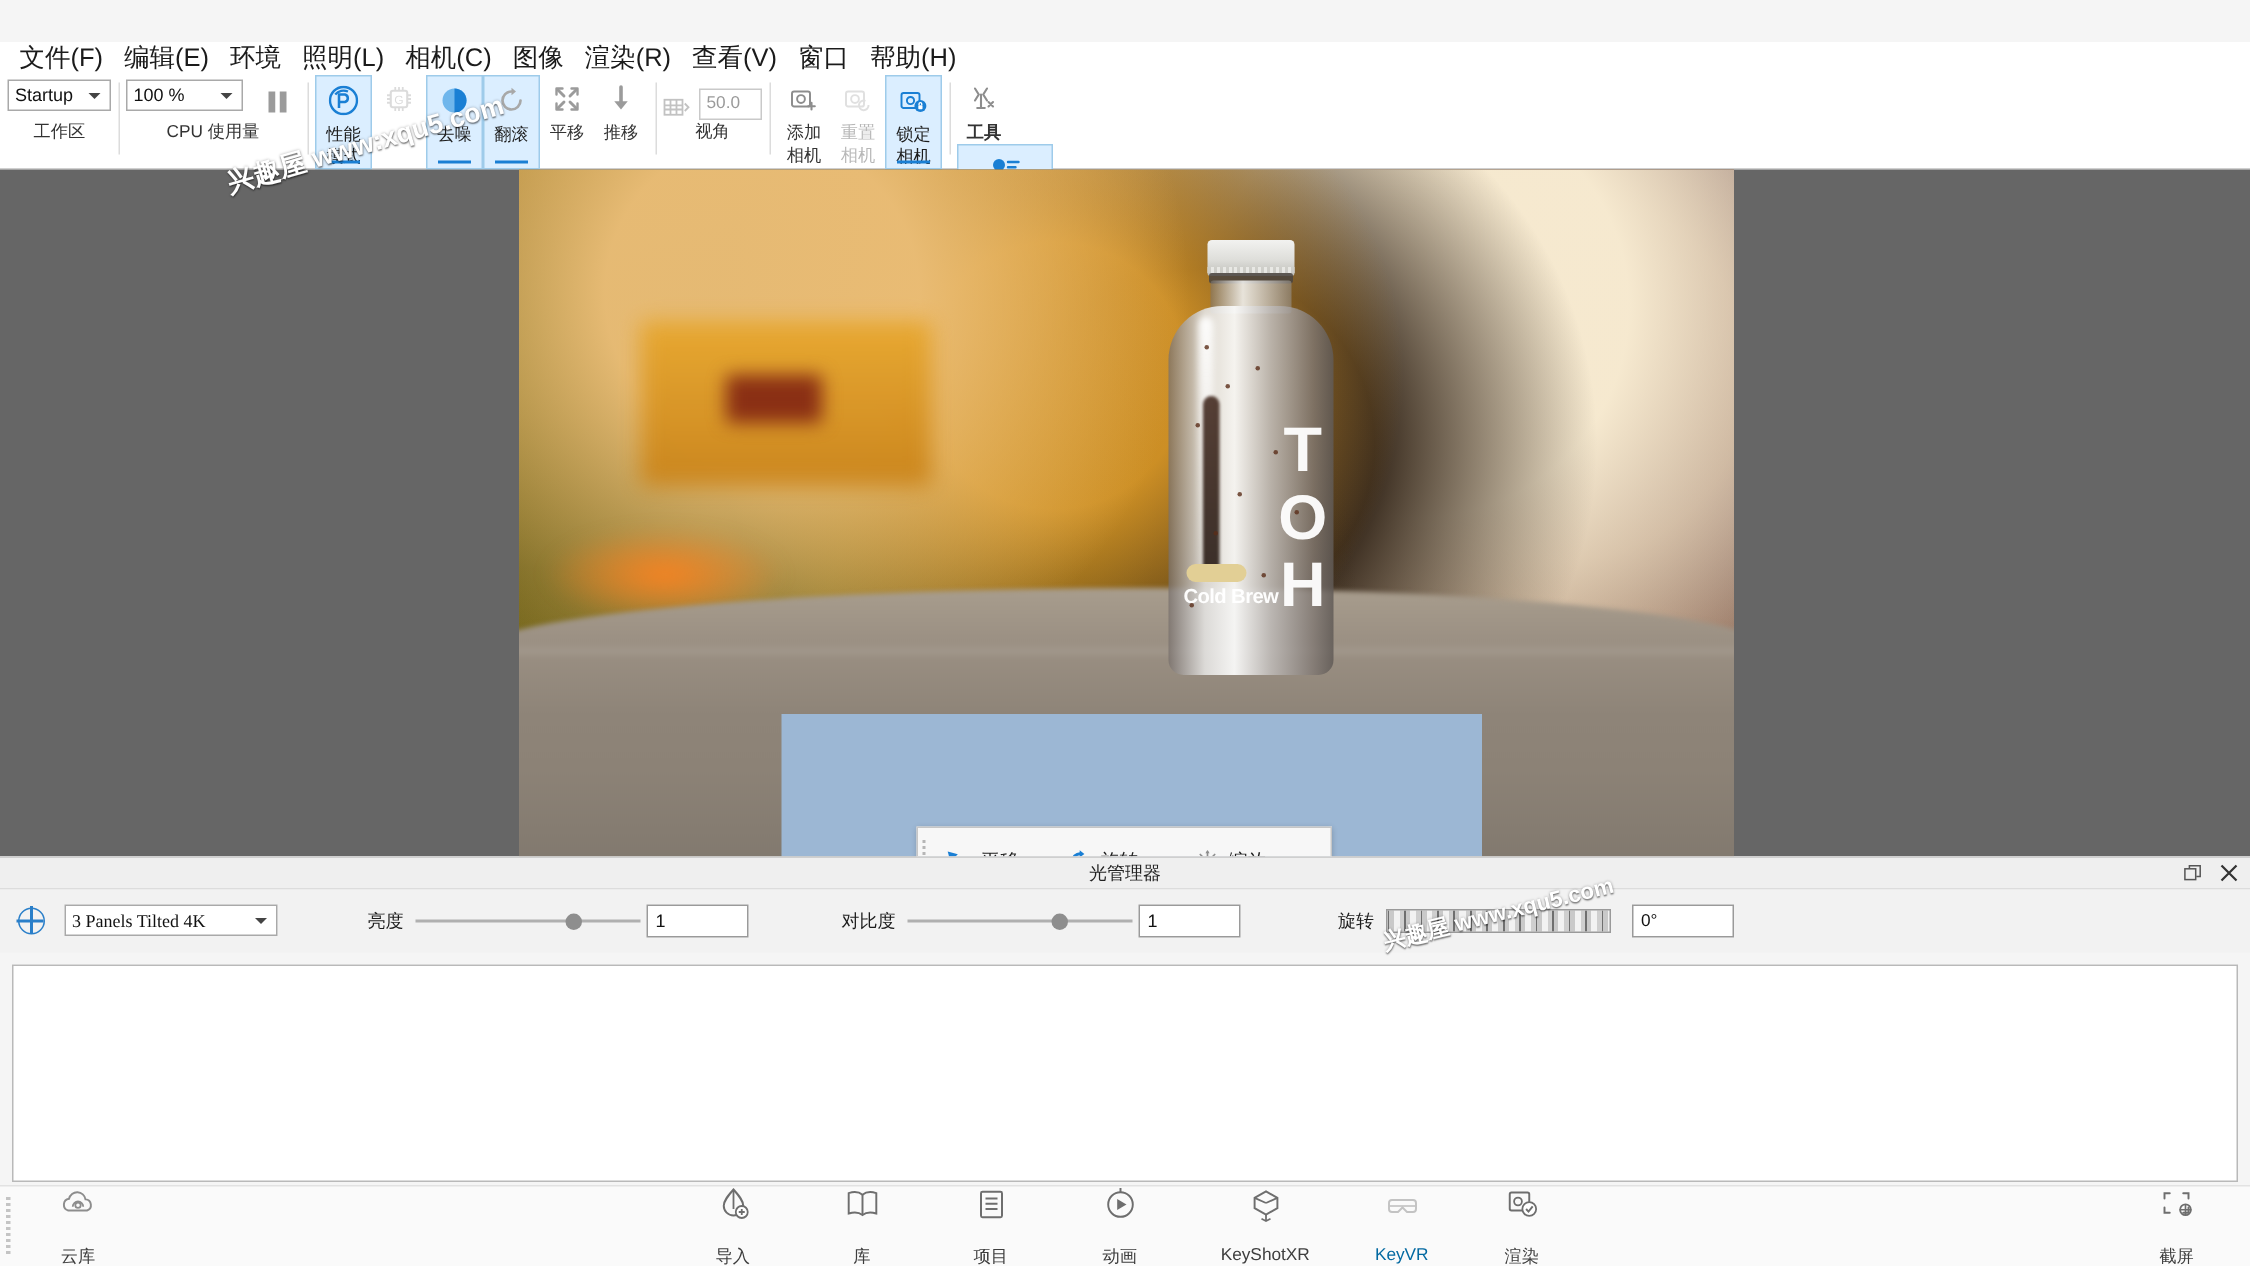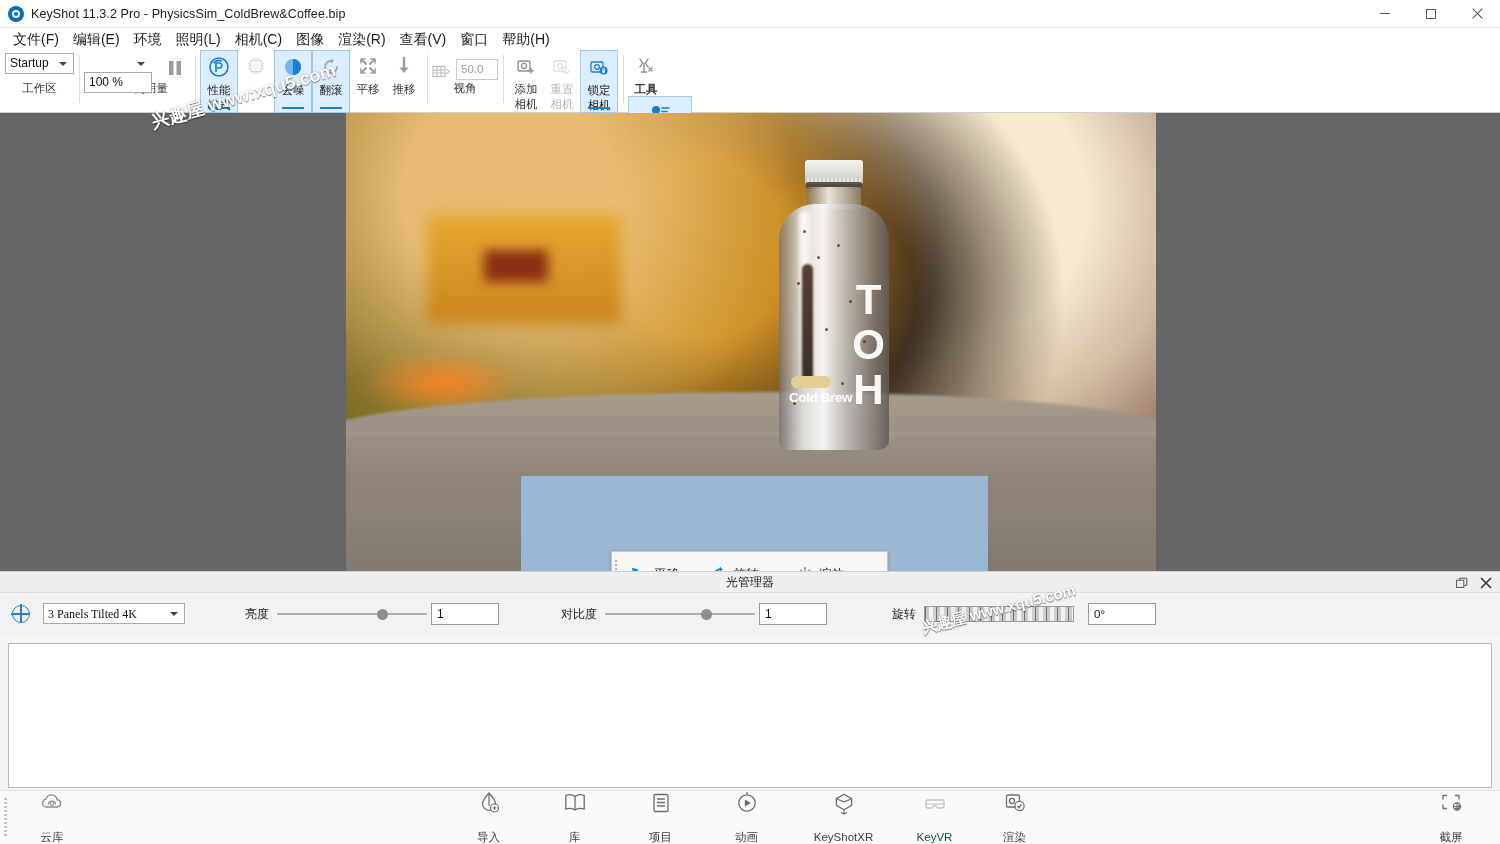--- a/index.html
+++ b/index.html
@@ -38,21 +38,21 @@
   }
   .glyph-min { width:10px; height:1px; background:#5a5a5a; display:block; }
   .glyph-max { width:10px; height:10px; border:1px solid #5a5a5a; display:block; }
 
   
   .menubar {
     position:absolute; left:0; top:28px; width:1500px; height:22px;
     background:#ffffff; display:flex; align-items:center; padding-left:6px;
   }
   .menu-item {
-    font-size:14px; color:#1b1b1b; padding:2px 7px; white-space:nowrap;
+    font-size:17px; color:#1b1b1b; padding:2px 7px; white-space:nowrap;
     line-height:16px;
   }
 
   
   .toolbar {
     position:absolute; left:0; top:50px; width:1500px; height:63px;
     background:#ffffff; border-bottom:1px solid #cfcfcf;
     display:flex; align-items:flex-start;
   }
   .tgroup { display:flex; flex-direction:column; align-items:center;
@@ -261,53 +261,36 @@
     background:#fafafa; border-top:1px solid #e2e2e2;
     display:flex; align-items:center;
   }
   .tb-grip { width:3px; height:40px; margin-left:4px;
     background:repeating-linear-gradient(180deg,#c4c4c4 0 2px,transparent 2px 4px); }
   .task {
     display:flex; flex-direction:column; align-items:center; justify-content:center;
     gap:15px; min-width:62px; padding:0 6px; color:#4a4a4a;
   }
   .task .tl { font-size:11.5px; color:#3d3d3d; }
-  .task.muted, .task.muted .tl { color:#14532d; }
+  .task.muted, .task.muted .tl { color:#0369a1; }
 
   
   .wm {
     position:absolute; color:#ffffff; font-weight:bold; white-space:nowrap;
     text-shadow:0 1px 1px rgba(0,0,0,.45), 0 0 2px rgba(0,0,0,.3);
     pointer-events:none; user-select:none;
   }
   .wm1 { left:148px; top:84px; font-size:18px; transform:rotate(-16deg); z-index:40; }
   .wm2 { left:920px; top:600px; font-size:15px; transform:rotate(-14deg); z-index:40; }
 </style>
 </head>
 <body>
 
 <div id="app">
 
-  <div class="titlebar">
-    <div class="tb-logo"></div>
-    <div class="tb-title">KeyShot 11.3.2 Pro  -  PhysicsSim_ColdBrew&amp;Coffee.bip</div>
-    <div class="tb-btns">
-      <div class="tb-btn">
-          <span class="glyph-min"></span>
-        </div>
-      <div class="tb-btn">
-          <span class="glyph-max"></span>
-        </div>
-      <div class="tb-btn close">
-        <svg width="11" height="11" viewBox="0 0 11 11">
-          <path d="M0.7 0.7 L10.3 10.3 M10.3 0.7 L0.7 10.3" stroke="currentColor" stroke-width="1.1" fill="none"></path>
-        </svg>
-      </div>
-    </div>
-  </div>
 
   <div class="menubar">
     <div class="menu-item">文件(F)</div>
     <div class="menu-item">编辑(E)</div>
     <div class="menu-item">环境</div>
     <div class="menu-item">照明(L)</div>
     <div class="menu-item">相机(C)</div>
     <div class="menu-item">图像</div>
     <div class="menu-item">渲染(R)</div>
     <div class="menu-item">查看(V)</div>
@@ -322,21 +305,21 @@
         <span class="combo-wrap">
           <span class="combo" style="display:inline-block;width:69px;line-height:19px;">Startup</span>
         </span>
       </div>
       <div class="tlabel">工作区</div>
     </div>
 
     <div class="tgroup">
       <div class="trow">
         <span class="combo-wrap">
-          <span class="combo" style="display:inline-block;width:68px;line-height:19px;margin-top:19px;">100 %</span>
+          <span class="combo" style="display:inline-block;width:78px;line-height:19px;">100 %</span>
         </span>
         <div class="tbtn" style="margin-left:6px;">
           <svg width="14" height="16" viewBox="0 0 14 16">
             <rect x="1" y="1" width="4.5" height="14" fill="#9b9b9b"></rect>
             <rect x="8.5" y="1" width="4.5" height="14" fill="#9b9b9b"></rect>
           </svg>
         </div>
       </div>
       <div class="tlabel">CPU 使用量</div>
     </div>

